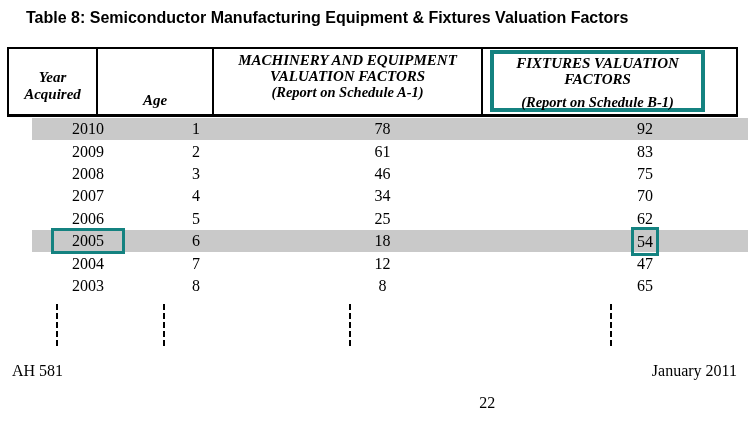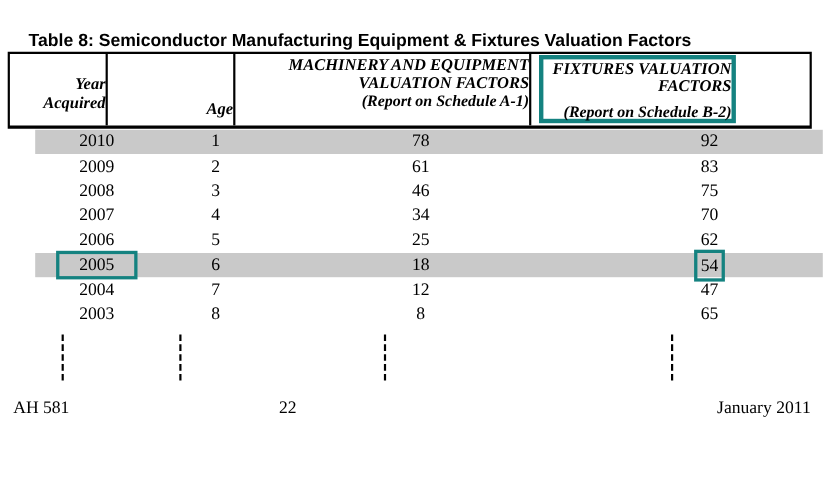--- a/index.html
+++ b/index.html
@@ -10,52 +10,52 @@
     color: #000;
     position: relative;
     overflow: hidden;
   }
   .page { position: absolute; inset: 0; background: #fff; }
 
   
   .doc-title {
     position: absolute; left: 26px; top: 9px;
     font-family: "Liberation Sans", sans-serif;
-    font-weight: bold; font-size: 16px; white-space: nowrap; margin-top: 20px;
+    font-weight: bold; font-size: 16px; white-space: nowrap;
   }
 
   
   .header-table {
     position: absolute; left: 7px; top: 47px;
     width: 731px; height: 70px;
     border: 2px solid #000; border-bottom-width: 3px;
     display: flex;
     font-weight: bold; font-style: italic;
     text-align: center;
   }
-  .hcell { position: relative; border-right: 2px solid #000; height: 100%; text-align: right; }
+  .hcell { position: relative; border-right: 2px solid #000; height: 100%; }
   .hcell:last-child { border-right: none; }
   .hcell-year { width: 89px; }
   .hcell-age  { width: 116px; }
   .hcell-mach { width: 269px; }
   .hcell-fix  { width: 249px; }
 
   .year-label {
     position: absolute; left: 0; right: 0; top: 20px;
     font-size: 15px; line-height: 17px; white-space: pre-line;
   }
   .age-label {
     position: absolute; left: 0; right: 0; bottom: 5px;
     font-size: 15px; line-height: 17px;
   }
   .mach-wrap { padding-top: 3px; font-size: 15px; line-height: 16px; }
   .sched-note { margin-top: 0; font-size: 14.5px; }
 
   .fix-box {
-    position: absolute; left: 7px; top: 1px; width: 179px; height: 62px;
+    position: absolute; left: 7px; top: 1px; width: 215px; height: 62px;
     border: 4px solid var(--highlight-box, #148280);
     padding-top: 1px; font-size: 15px; line-height: 16px;
   }
   .fix-box .sched-note { margin-top: 7px; }
 
   
   .rows { position: absolute; left: 0; top: 118px; width: 741px; margin-left: 32px; }
   .row { display: flex; height: 22.4px; align-items: center; font-size: 16px; }
   .row.shaded { background: var(--row-shade, #c9c9c9); }
   .cell { text-align: center; }
@@ -81,21 +81,21 @@
   .dash-2 { left: 163px; }
   .dash-3 { left: 349px; }
   .dash-4 { left: 610px; }
 
   
   .footer {
     position: absolute; left: 12px; right: 11px; top: 362px;
     display: flex; font-size: 16px;
   }
   .footer .f-left   { flex: 1; text-align: left; }
-  .footer .f-center { flex: 1; text-align: left; }
+  .footer .f-center { flex: 1; text-align: right; margin-top: 32px; }
   .footer .f-right  { flex: 1; text-align: right; }
 </style>
 </head>
 <body>
 
 <div class="page">
 
   <div class="doc-title">Table 8: Semiconductor Manufacturing Equipment &amp; Fixtures Valuation Factors</div>
 
   <div class="header-table">
@@ -110,21 +110,21 @@
       <div class="mach-wrap">
         <div>MACHINERY AND EQUIPMENT</div>
         <div>VALUATION FACTORS</div>
         <div class="sched-note">(Report on Schedule A-1)</div>
       </div>
     </div>
     <div class="hcell hcell-fix">
       <div class="fix-box">
         <div>FIXTURES VALUATION</div>
         <div>FACTORS</div>
-        <div class="sched-note">(Report on Schedule B-2)</div>
+        <div class="sched-note">(Report on Schedule B-1)</div>
       </div>
     </div>
   </div>
 
   <div class="rows">
     <div class="row shaded">
       <div class="cell cell-year">2010</div>
       <div class="cell cell-age">1</div>
       <div class="cell cell-mach">78</div>
       <div class="cell cell-fix">92</div>

